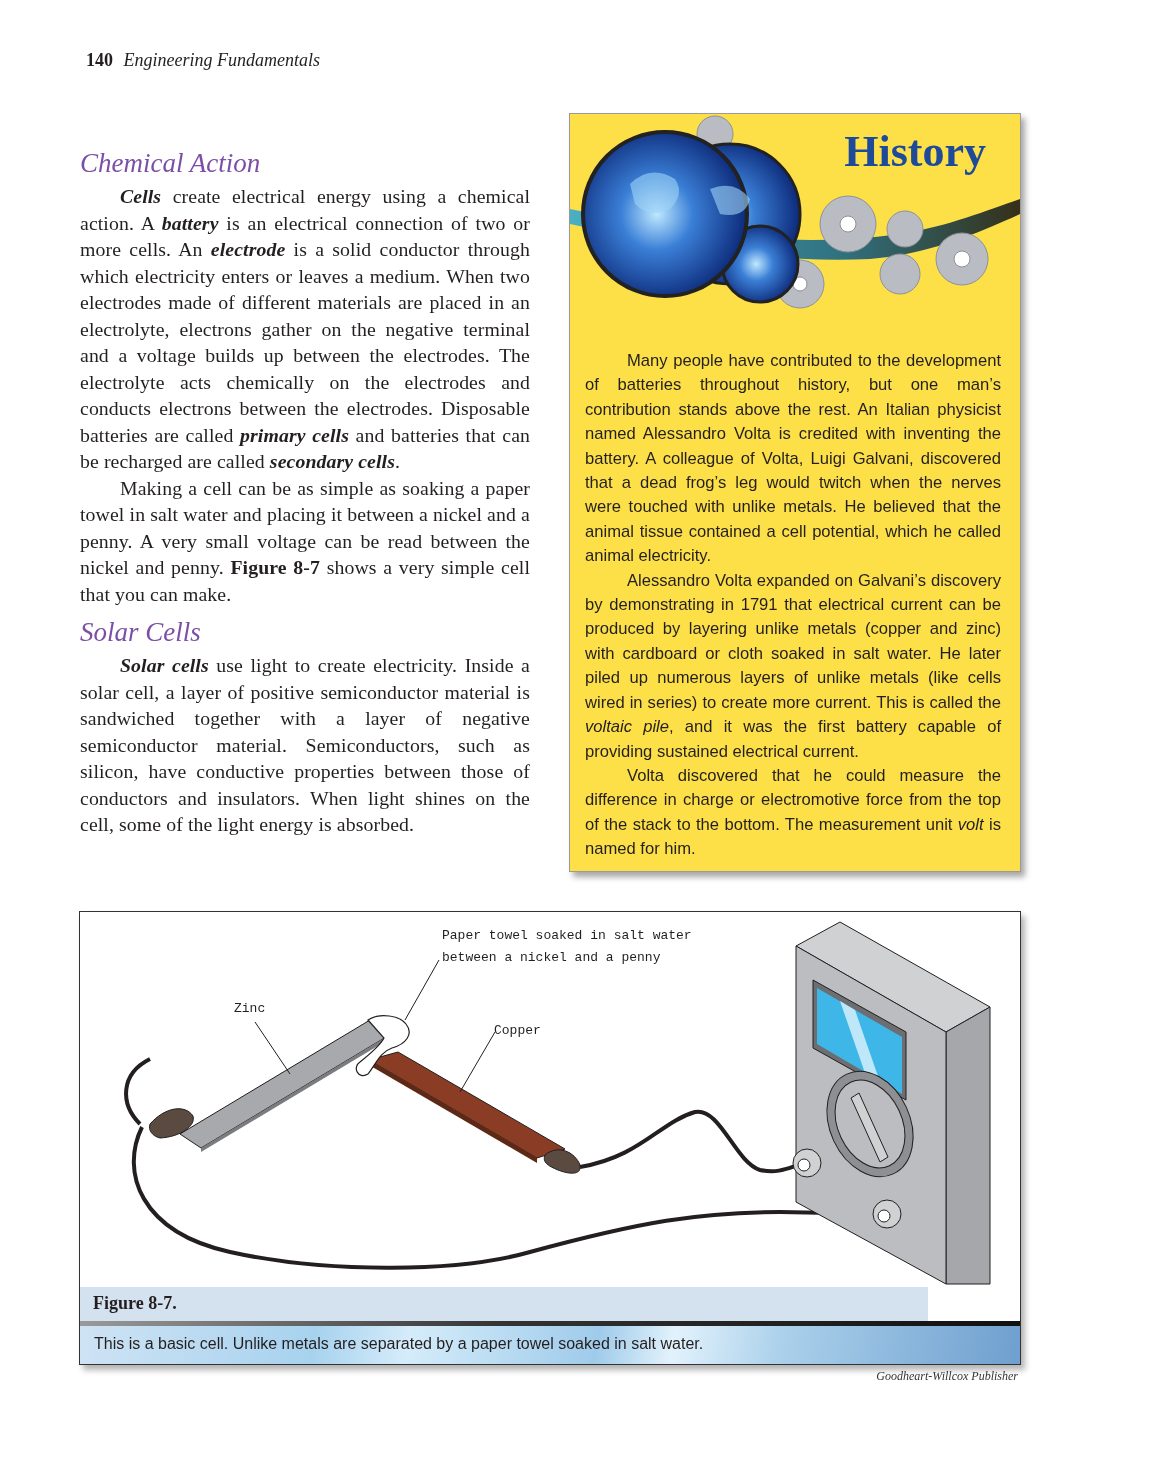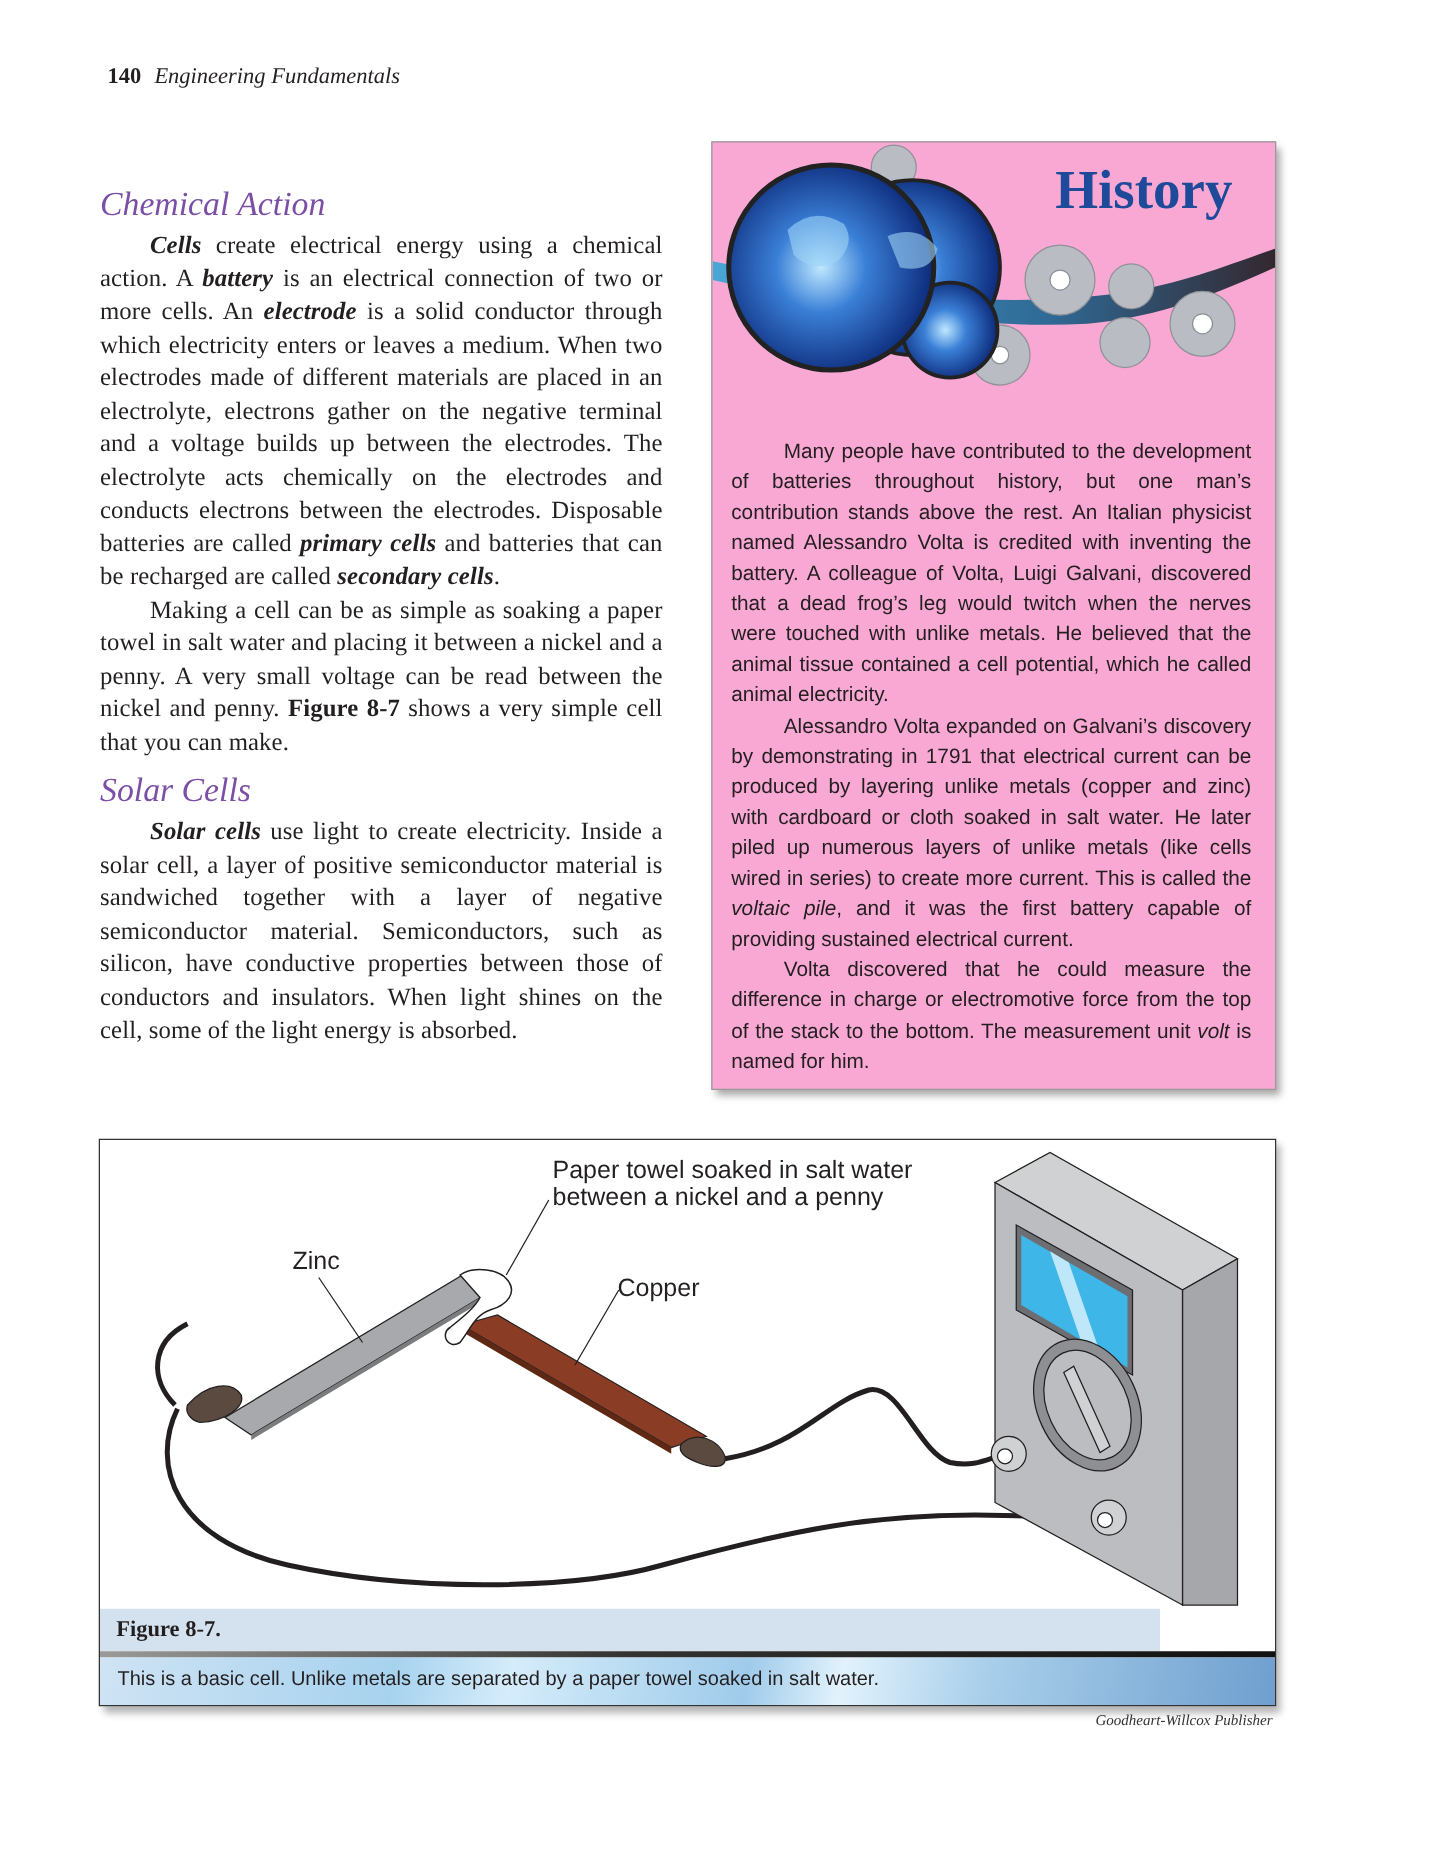--- a/index.html
+++ b/index.html
@@ -9,31 +9,31 @@
   .running-head .pnum { font-weight: bold; margin-right: 6px; }
   .running-head .book { font-style: italic; text-align: center; }
 
   .col-left { position: absolute; left: 80px; top: 108px; width: 450px; font-family: "Liberation Serif", serif; margin-top: 40px; }
   .h-section { color: #7b4fa6; font-style: italic; font-size: 27px; margin: 0 0 4px 0; font-weight: normal; }
   .para { font-size: 19.8px; line-height: 26.5px; text-align: justify; margin: 0; text-indent: 40px; letter-spacing: 0.1px; }
   .para .kw { font-weight: bold; font-style: italic; }
   .para .fig { font-weight: bold; }
   .h2gap { margin-top: 10px; }
 
-  .sidebar { position: absolute; left: 569px; top: 113px; width: 450px; height: 757px; border: 1px solid #9a9a9a; background: #f9a8d4; box-shadow: 4px 5px 6px rgba(0,0,0,0.35); text-decoration: underline; }
+  .sidebar { position: absolute; left: 569px; top: 113px; width: 450px; height: 757px; border: 1px solid #9a9a9a; background: #fde047; box-shadow: 4px 5px 6px rgba(0,0,0,0.35); text-decoration: underline; }
   .sidebar-art { position: absolute; left: 0; top: 0; width: 450px; height: 200px; overflow: hidden; }
   .sidebar-title { position: absolute; right: 34px; top: 12px; font-family: "Liberation Serif", serif; font-weight: bold; color: #1e4a9a; font-size: 44px; }
   .sidebar-banner { position: absolute; left: 0; top: 201px; height: 28px; padding: 0 14px 0 16px; background: #1b3f96; color: #fff; font-family: "Liberation Sans", sans-serif; font-weight: bold; font-size: 20px; line-height: 28px; border-radius: 0 14px 14px 0; }
   .sidebar-body { position: absolute; left: 15px; top: 235px; width: 416px; font-family: "Liberation Sans", sans-serif; font-size: 16.6px; line-height: 24.4px; text-align: justify; }
   .sidebar-body p { margin: 0; text-indent: 42px; }
   .sidebar-body em { font-style: italic; margin-top: 24px; }
 
   .figure { position: absolute; left: 79px; top: 911px; width: 940px; height: 452px; border: 1px solid #333; background: #fff; box-shadow: 4px 5px 6px rgba(0,0,0,0.3); }
   .fig-canvas { position: absolute; left: 0; top: 0; width: 940px; height: 375px; }
-  .fig-label { position: absolute; font-family: Liberation Sans, sans-serif; font-size: 20px; line-height: 22px; color: #231f20; }
+  .fig-label { position: absolute; font-family: Liberation Mono, monospace; font-size: 13px; line-height: 22px; color: #231f20; }
   .fig-caption-head { position: absolute; left: 0; top: 375px; width: 848px; height: 34px; background: #d3e2ee; }
   .fig-caption-head span { position: absolute; left: 13px; top: 6px; font-family: "Liberation Serif", serif; font-weight: bold; font-size: 18px; }
   .fig-rule { position: absolute; left: 0; top: 409px; width: 940px; height: 5px; background: linear-gradient(90deg, #9a9a9a 0%, #333 45%, #111 100%); }
   .fig-caption-body { position: absolute; left: 0; top: 414px; width: 940px; height: 38px; background: linear-gradient(100deg, #cfe3f4 0%, #a7d2ee 25%, #d5ecfa 35%, #9fcbea 55%, #e2f2fc 63%, #a9cfea 75%, #6f9fcf 100%); text-align: right; }
   .fig-caption-body span { position: absolute; left: 14px; top: 9px; font-family: "Liberation Sans", sans-serif; font-size: 16px; }
   .credit { position: absolute; right: 138px; top: 1369px; font-family: "Liberation Serif", serif; font-style: italic; font-size: 12px; color: #333; }
 </style>
 </head>
 <body>
 

